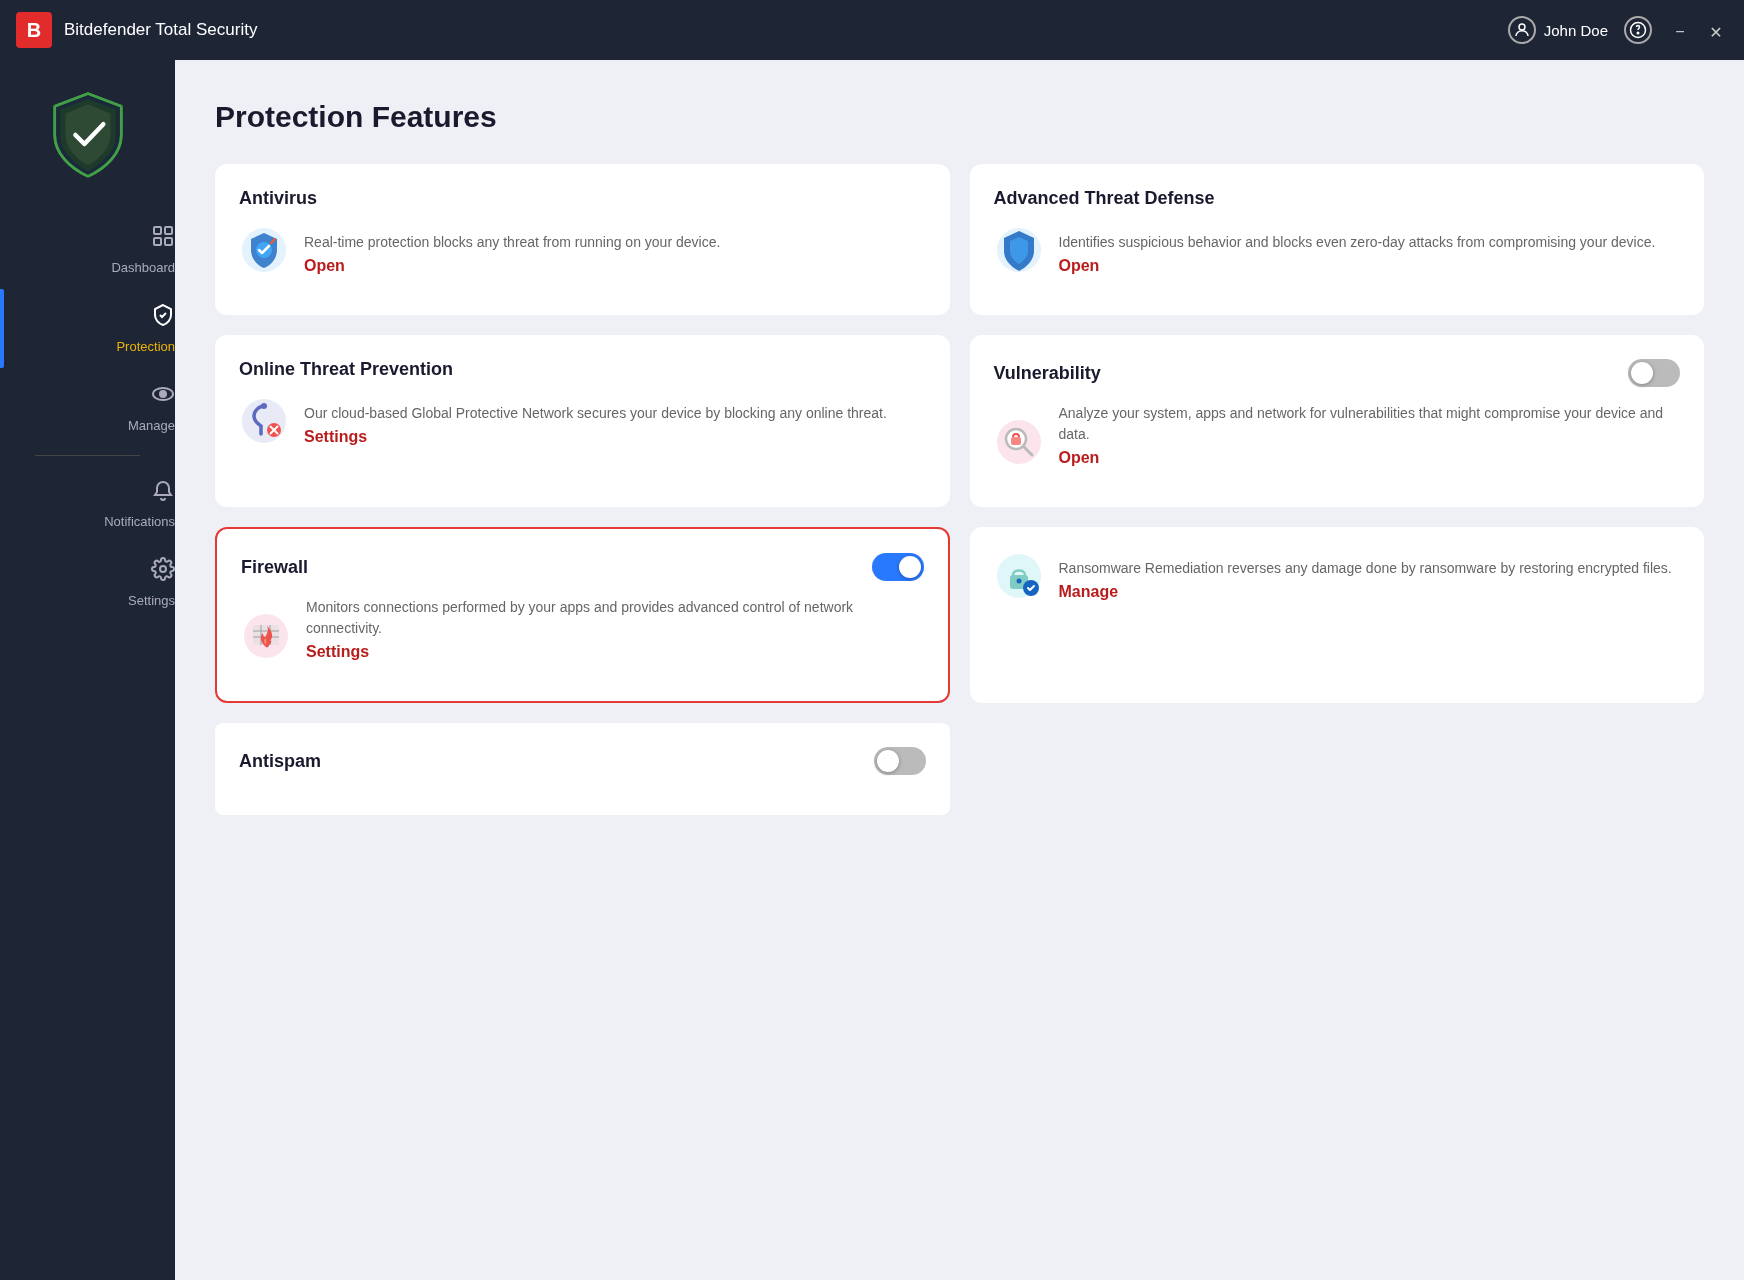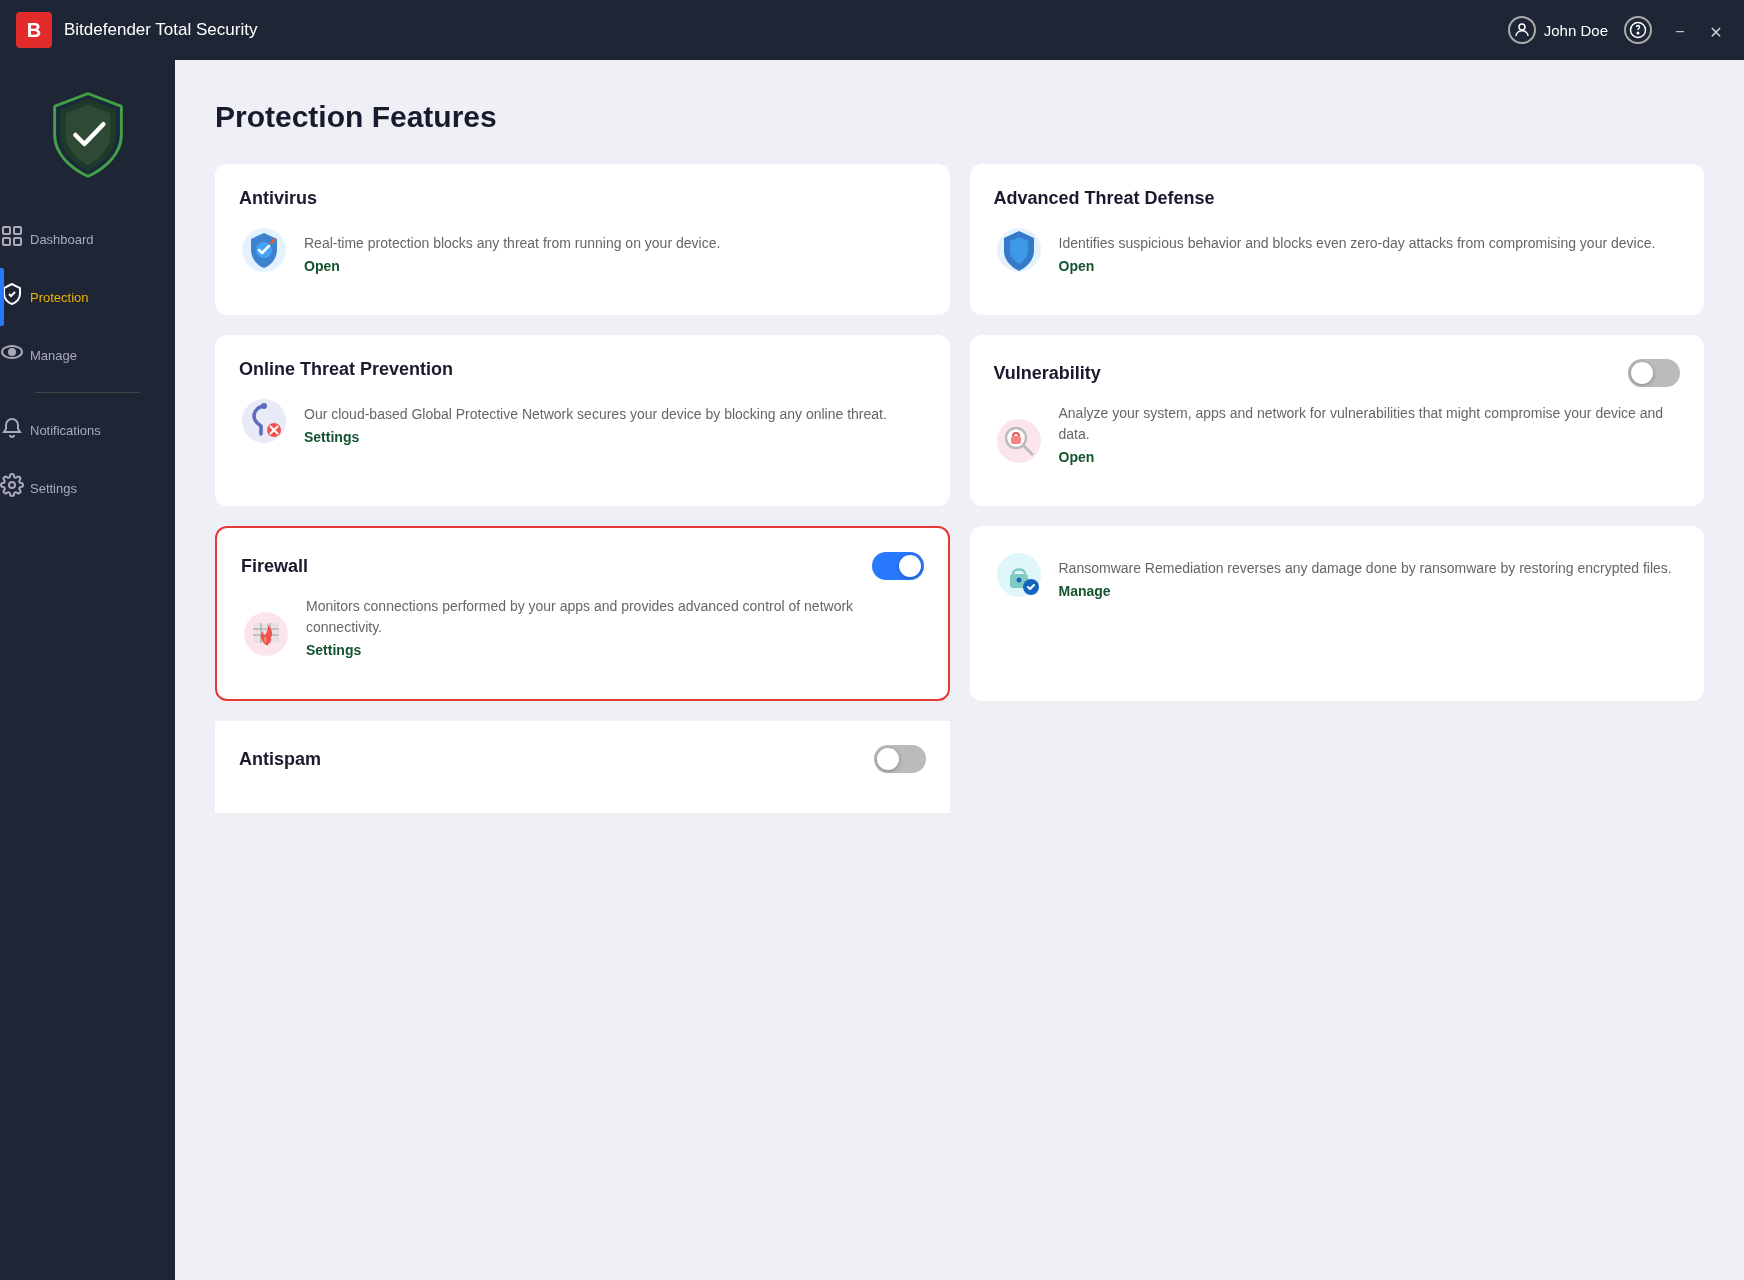--- a/index.html
+++ b/index.html
@@ -46,22 +46,22 @@
     }
     .sidebar-logo {
       width: 90px; height: 90px;
       margin-bottom: 30px;
       position: relative;
     }
     .shield-svg { width: 90px; height: 90px; }
     .sidebar-item {
       width: 100%;
       display: flex;
-      flex-direction: row;
-      align-items: center;
+      flex-direction: column;
+      align-items: flex-end;
       padding: 14px 0;
       cursor: pointer;
       color: #aab;
       font-size: 13px;
       gap: 6px;
       position: relative;
     }
     .sidebar-item.active { color: #eab308; }
     .sidebar-item.active::before {
       content: '';
@@ -115,22 +115,22 @@
     }
     .card-body {
       display: flex;
       align-items: flex-end;
       gap: 15px;
       margin-bottom: 16px;
     }
     .card-icon { flex-shrink: 0; width: 50px; height: 50px; }
     .card-desc { color: #666; font-size: 14px; line-height: 1.5; flex: 1; }
     .card-link {
-      color: #14532d;
-      font-size: 14px;
+      color: #b91c1c;
+      font-size: 16px;
       font-weight: 600;
       cursor: pointer;
       display: inline-block;
       margin-top: 4px;
     }
 
     
     .toggle {
       width: 52px; height: 28px;
       border-radius: 14px;
@@ -384,21 +384,21 @@
           <div>
             <p class="card-desc">Ransomware Remediation reverses any damage done by ransomware by restoring encrypted files.</p>
             <span class="card-link">Manage</span>
           </div>
         </div>
       </div>
 
     </div>
 
     <div style="display:grid; grid-template-columns: 1fr 1fr; gap: 20px; margin-top: 20px;">
-      <div class="card" style="border-radius: 0; padding: 24px;">
+      <div class="card" style="border-radius: 8px; padding: 24px;">
         <div class="card-title-row">
           <span class="card-title">Antispam</span>
           <div class="toggle off">
             <div class="toggle-knob"></div>
           </div>
         </div>
       </div>
       <div style="width:100%"></div>
     </div>
 

